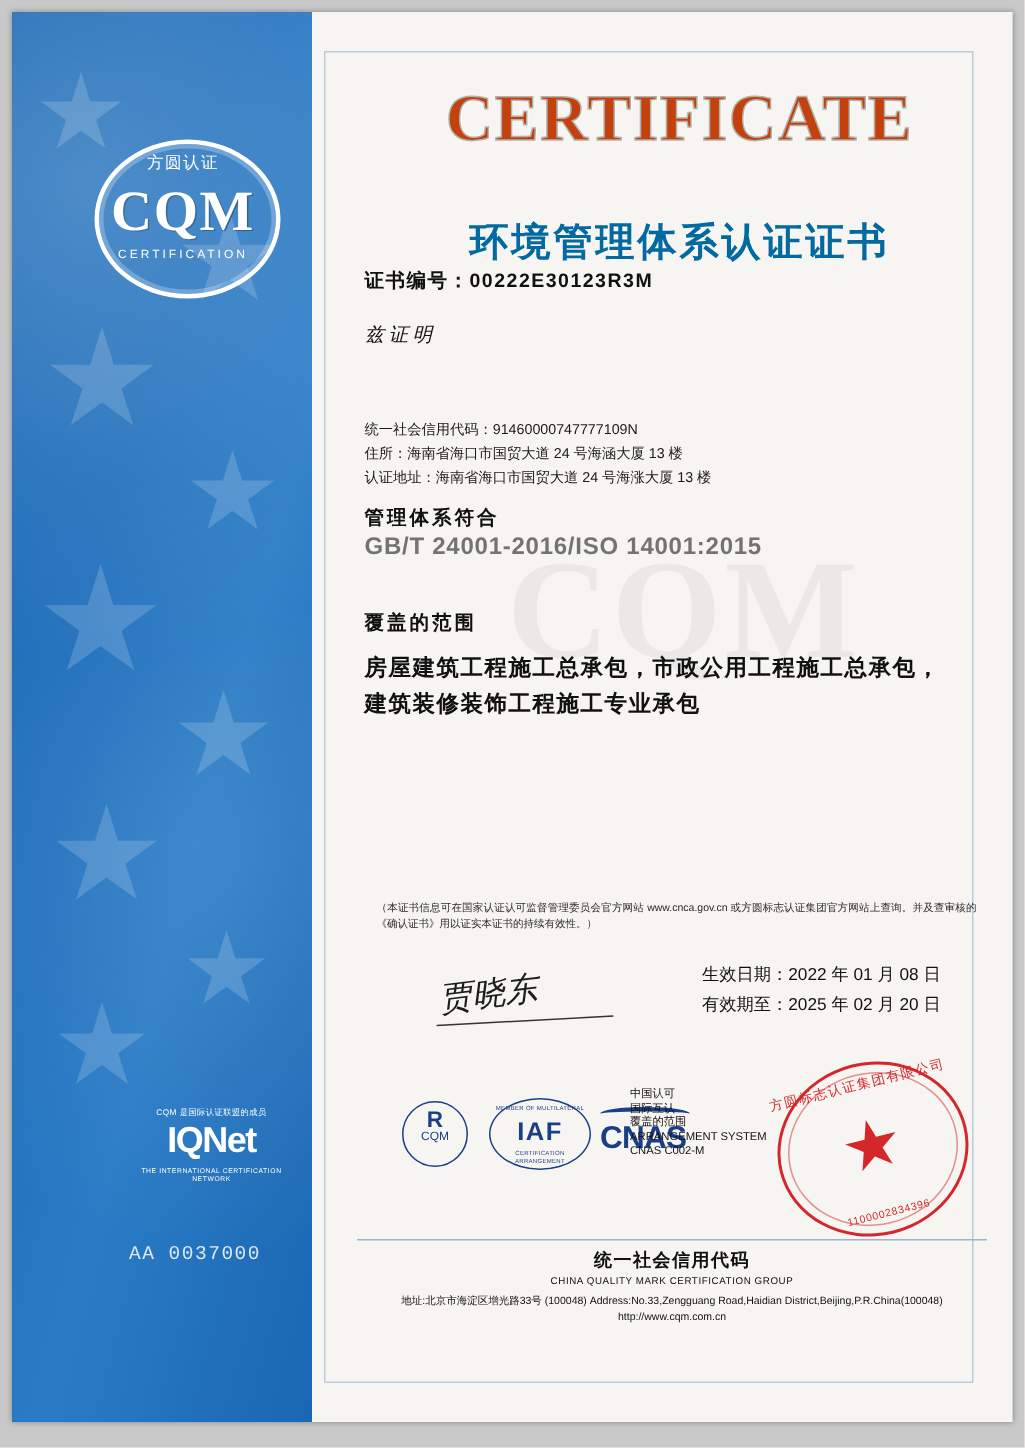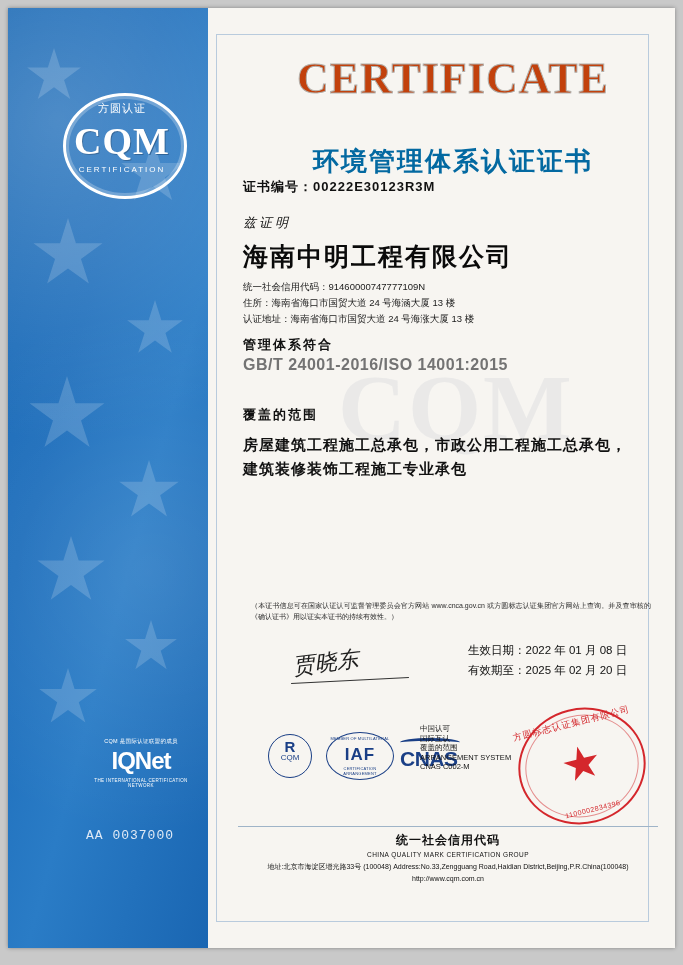--- a/index.html
+++ b/index.html
@@ -235,21 +235,20 @@
   <div class="watermark">CQM</div>
 
   <div class="cert-word">CERTIFICATE</div>
   <div class="title-cn">环境管理体系认证证书</div>
 
   <div class="row certno">
     <span>证书编号：</span><span>00222E30123R3M</span>
   </div>
 
   <div class="row hereby">兹证明</div>
-  <div class="row company">海南中明工程有限公司</div>
 
   <div class="row small l1">统一社会信用代码：91460000747777109N</div>
   <div class="row small l2">住所：海南省海口市国贸大道 24 号海涵大厦 13 楼</div>
   <div class="row small l3">认证地址：海南省海口市国贸大道 24 号海涨大厦 13 楼</div>
 
   <div class="row conform">管理体系符合</div>
   <div class="row standard">GB/T 24001-2016/ISO 14001:2015</div>
 
   <div class="row scope-label">覆盖的范围</div>
   <div class="row scope2">建筑装修装饰工程施工专业承包</div>

